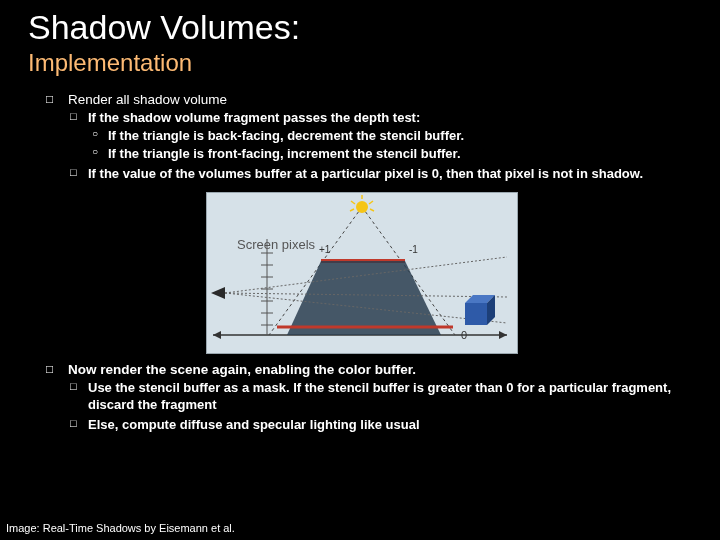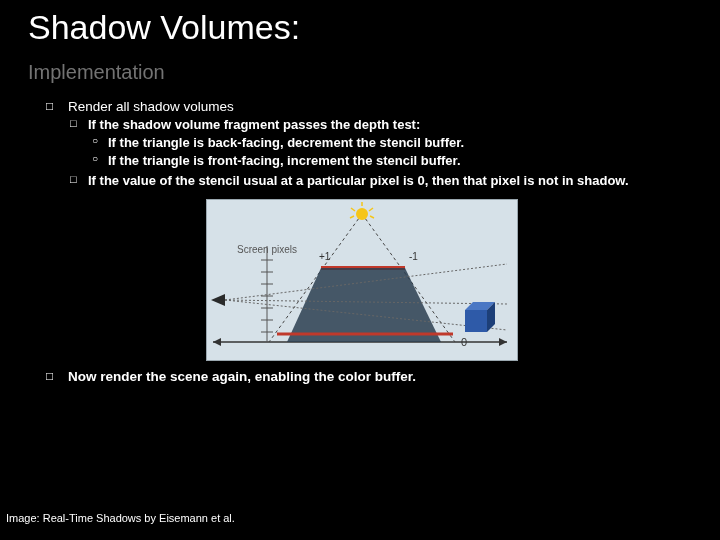--- a/index.html
+++ b/index.html
@@ -15,24 +15,24 @@
   .slide {
     padding: 8px 24px 0 28px;
   }
   .title {
     font-size: 34px;
     font-weight: 400;
     color: #fff;
     line-height: 1.15;
   }
   .subtitle {
-    font-size: 20px;
+    font-size: 24px;
     font-weight: 400;
-    color: #737373;
-    margin-top: 14px;
+    color: #fdba74;
+    margin-top: 2px;
     margin-bottom: 14px;
   }
   ul { list-style: none; }
   .lvl1 { padding-left: 18px; font-size: 13.5px; line-height: 1.35; }
   .lvl1 > li { position: relative; padding-left: 22px; margin-bottom: 2px; }
   .lvl1 > li::before { content: "□"; position: absolute; left: 0; top: 0; font-size: 12px; }
   .lvl2 { padding-left: 0; font-size: 13px; }
   .lvl2 > li { position: relative; padding-left: 20px; margin-bottom: 2px; font-weight: bold; }
   .lvl2 > li::before { content: "□"; position: absolute; left: 2px; top: 0; font-size: 11px; }
   .lvl3 { padding-left: 0; font-size: 13px; }
@@ -48,54 +48,54 @@
     width: 310px;
     height: 160px;
     background: #d6e1e8;
     position: relative;
     box-shadow: 0 0 0 1px #9aa7af;
   }
   .bottom-section { margin-top: 8px; }
   .credit {
     position: absolute;
     left: 6px;
-    bottom: 16px;
+    bottom: 6px;
     font-size: 11px;
     color: #fff;
   }
   .screenp-label {
     position: absolute;
-    font-size: 10px;
+    font-size: 13px;
     color: #555;
   }
 </style>
 </head>
 <body>
 
 <div class="slide">
   <div class="title">Shadow Volumes:</div>
   <div class="subtitle">Implementation</div>
 
   <ul class="lvl1">
     <li>
-      <span>Render all shadow volumes</span>
+      <span>Render all shadow volume</span>
       <ul class="lvl2">
         <li>
           <span>If the shadow volume fragment passes the depth test:</span>
           <ul class="lvl3">
             <li>
               <span>If the triangle is back-facing, decrement the stencil buffer.</span>
             </li>
             <li>
               <span>If the triangle is front-facing, increment the stencil buffer.</span>
             </li>
           </ul>
         </li>
         <li>
-          <span>If the value of the stencil usual at a particular pixel is 0, then that pixel is not in shadow.</span>
+          <span>If the value of the volumes buffer at a particular pixel is 0, then that pixel is not in shadow.</span>
         </li>
       </ul>
     </li>
   </ul>
 
   <div class="diagram-wrap">
     <div class="diagram">
       <svg width="310" height="160" viewBox="0 0 310 160">
 
         <polygon points="4,100 18,94 18,106" fill="#2a2a2a"></polygon>
@@ -147,17 +147,25 @@
         <text x="202" y="60" font-size="10" fill="#333">-1</text>
         <text x="254" y="146" font-size="11" fill="#333">0</text>
       </svg>
       <div class="screenp-label" style="left:30px; top:44px;">Screen pixels</div>
     </div>
   </div>
 
   <ul class="lvl1 bottom-section">
     <li>
       <span class="bold-line" style="font-weight:700">Now render the scene again, enabling the color buffer.</span>
+      <ul class="lvl2">
+        <li>
+          <span>Use the stencil buffer as a mask. If the stencil buffer is greater than 0 for a particular fragment, discard the fragment</span>
+        </li>
+        <li>
+          <span>Else, compute diffuse and specular lighting like usual</span>
+        </li>
+      </ul>
     </li>
   </ul>
 </div>
 
 <div class="credit">Image: Real-Time Shadows by Eisemann et al.</div>
 
 </body></html>

